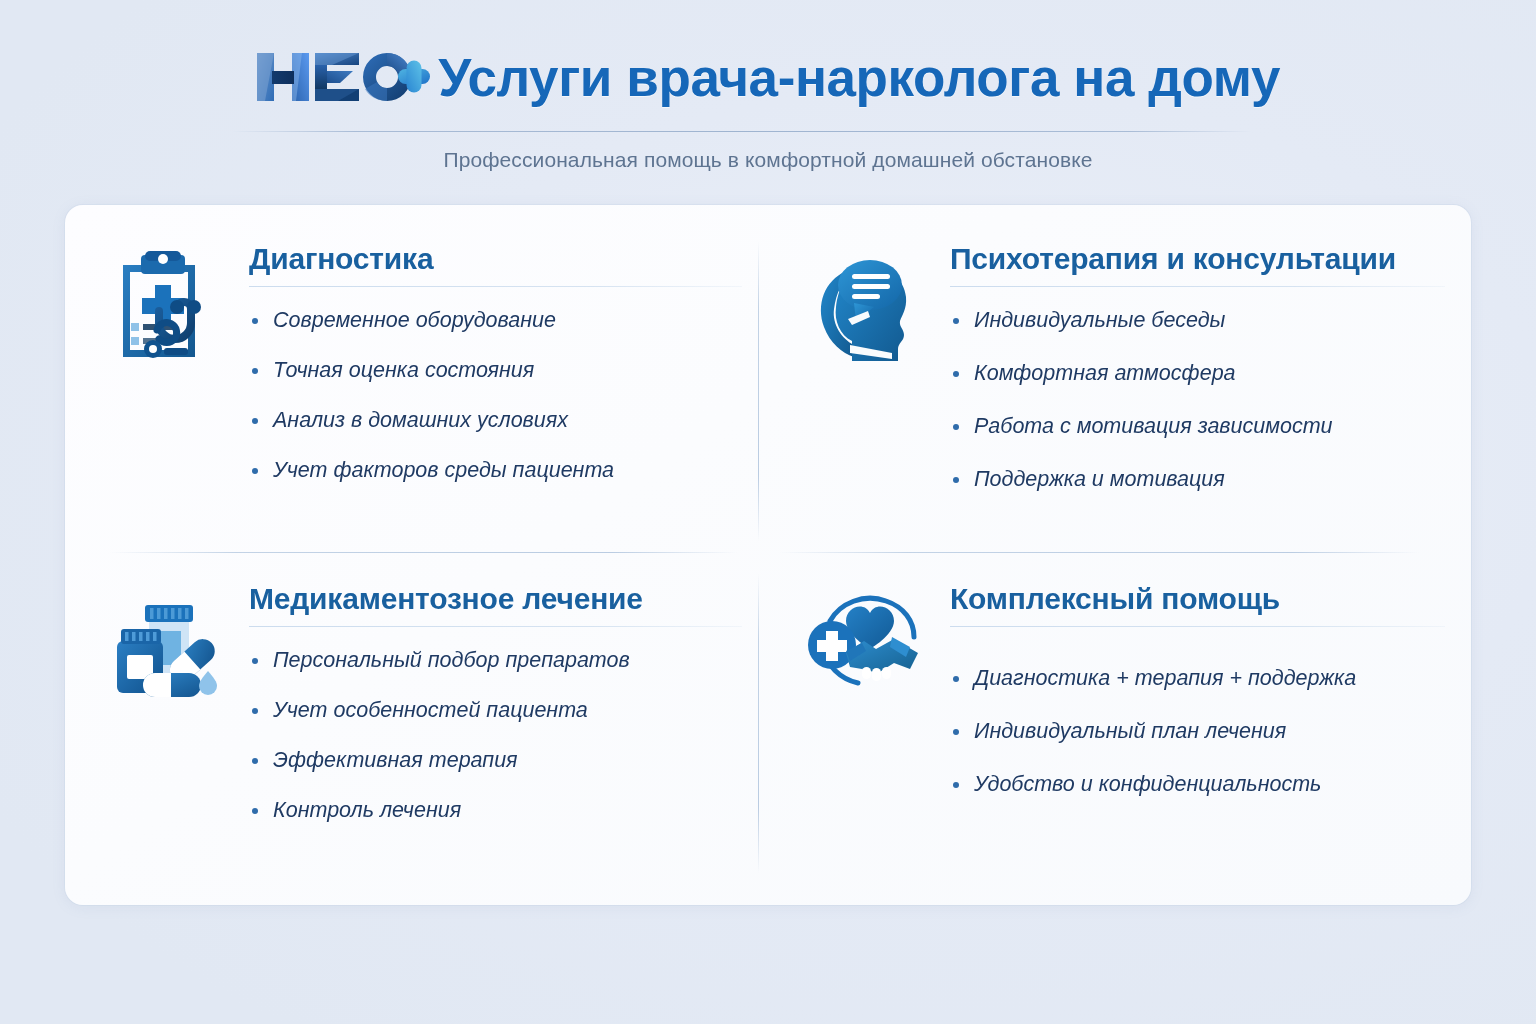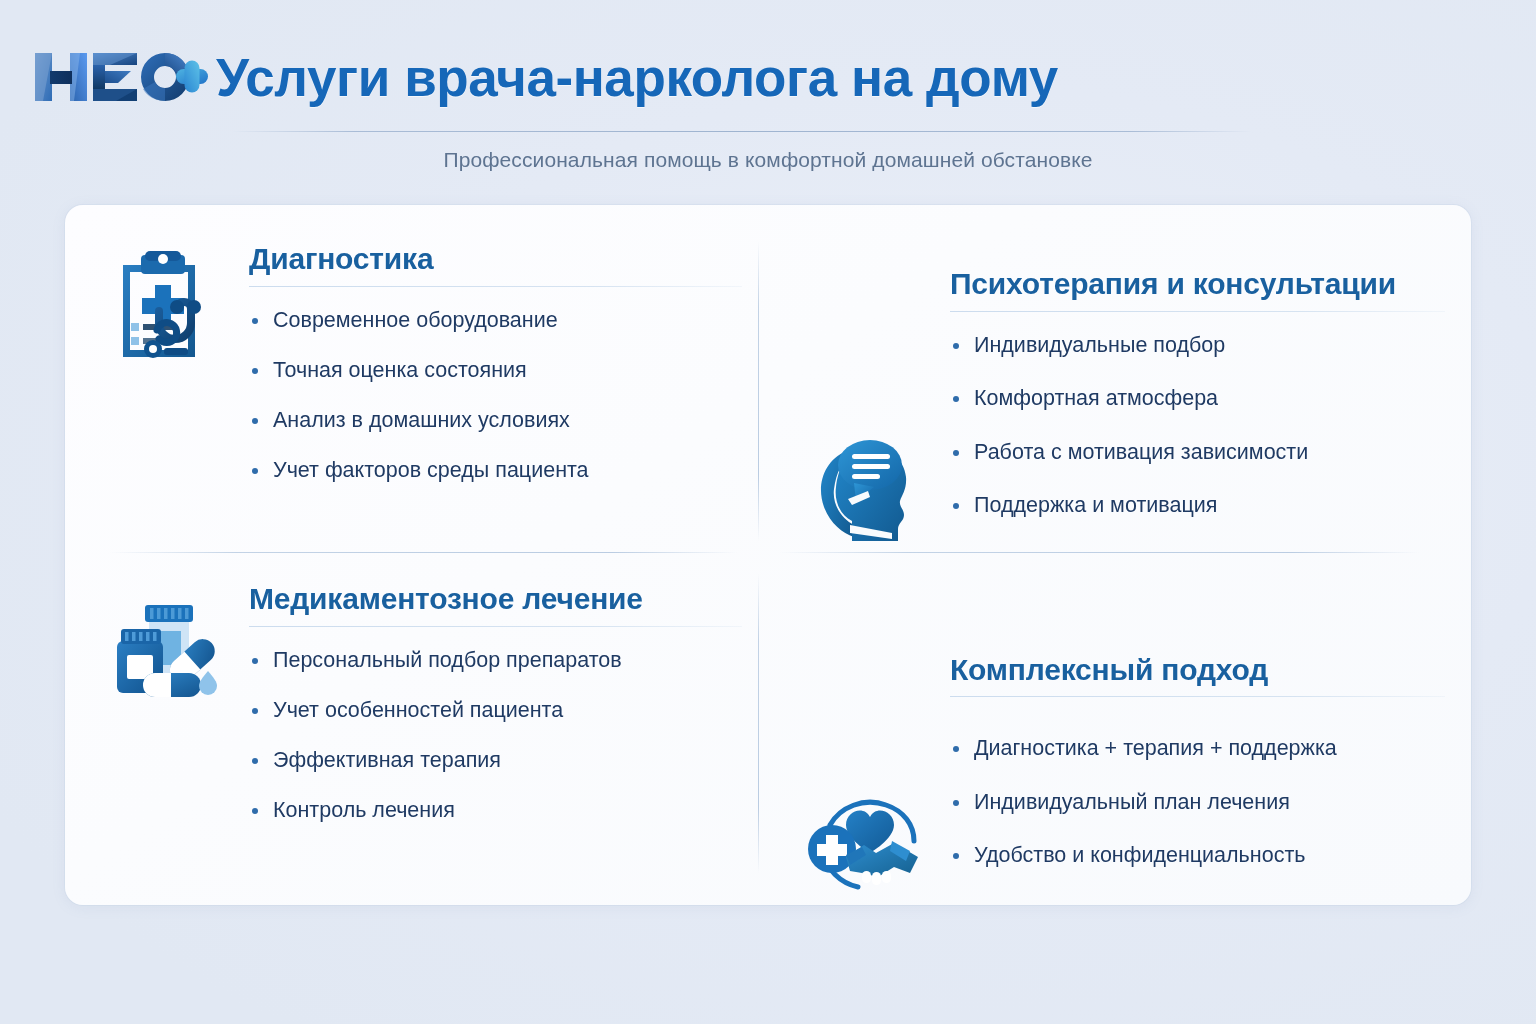--- a/index.html
+++ b/index.html
@@ -22,22 +22,21 @@
   .header {
     position:absolute;
     left:0; top:0; width:1536px; height:205px;
   }
 
   .brand-row {
     position:absolute;
     left:0; top:44px; width:1280px;
     display:flex;
     align-items:center;
-    justify-content:flex-start;
-    padding-left:30px;
+    justify-content:flex-end;
   }
 
   .logo {
     display:flex;
     align-items:center;
     height:66px;
     margin-right:8px;
     flex:0 0 auto;
   }
 
@@ -103,21 +102,21 @@
   .div-h-left  { left:44px;  width:628px; }
   .div-h-right { left:714px; width:640px; }
 
   
   .quad {
     position:relative;
     display:flex;
     padding:38px 26px 10px 36px;
   }
   .quad.q3, .quad.q4 { padding-top:28px; }
-  .quad.q2, .quad.q4 { padding-left:34px;align-items:flex-end; }
+  .quad.q2, .quad.q4 { padding-left:34px; }
 
   .icon-wrap {
     flex:0 0 auto;
     width:128px;
     display:flex;
     justify-content:center;
     padding-top:6px;
   }
   .quad.q3 .icon-wrap { padding-top:14px; }
   .quad.q4 .icon-wrap { padding-top:4px; }
@@ -149,20 +148,21 @@
   }
 
   ul.bullets li {
     position:relative;
     padding-left:24px;
     font-size:21.5px;
     color:#1f3a63;
     line-height:1.22;
     margin-bottom:24px;
     white-space:nowrap;
+    font-style:italic;
   }
   ul.bullets li:last-child { margin-bottom:0; }
 
   ul.bullets li::before {
     content:"";
     position:absolute;
     left:3px; top:11px;
     width:6px; height:6px;
     border-radius:50%;
     background:#2f6cab;
@@ -342,21 +342,21 @@
           <rect x="40" y="35" width="38" height="5" rx="2.5" fill="#ffffff"></rect>
           <rect x="40" y="45" width="28" height="5" rx="2.5" fill="#ffffff"></rect>
 
           <path d="M36 70 L56 62 L58 68 L40 76 Z" fill="#f9fbfd"></path>
         </svg>
       </div>
       <div class="content">
         <div class="quad-title">Психотерапия и консультации</div>
         <div class="quad-rule"></div>
         <ul class="bullets">
-          <li>Индивидуальные подбор</li>
+          <li>Индивидуальные беседы</li>
           <li>Комфортная атмосфера</li>
           <li>Работа с мотивация зависимости</li>
           <li>Поддержка и мотивация</li>
         </ul>
       </div>
     </div>
 
     <div class="quad q3">
       <div class="icon-wrap">
         <svg width="116" height="108" viewBox="0 0 116 108" aria-hidden="true">
@@ -443,21 +443,21 @@
           <g fill="#ffffff">
             <rect x="56" y="80" width="9" height="12" rx="4.5"></rect>
             <rect x="66" y="81" width="9" height="13" rx="4.5"></rect>
             <rect x="76" y="80" width="9" height="12" rx="4.5"></rect>
           </g>
           <path d="M86 50 L104 60 L100 70 L84 60 Z" fill="#2e8ed0"></path>
           <path d="M40 64 L56 56 L60 64 L44 74 Z" fill="#2076b9"></path>
         </svg>
       </div>
       <div class="content">
-        <div class="quad-title">Комплексный подход</div>
+        <div class="quad-title">Комплексный помощь</div>
         <div class="quad-rule"></div>
         <ul class="bullets">
           <li>Диагностика + терапия + поддержка</li>
           <li>Индивидуальный план лечения</li>
           <li>Удобство и конфиденциальность</li>
         </ul>
       </div>
     </div>
 
   </div>

